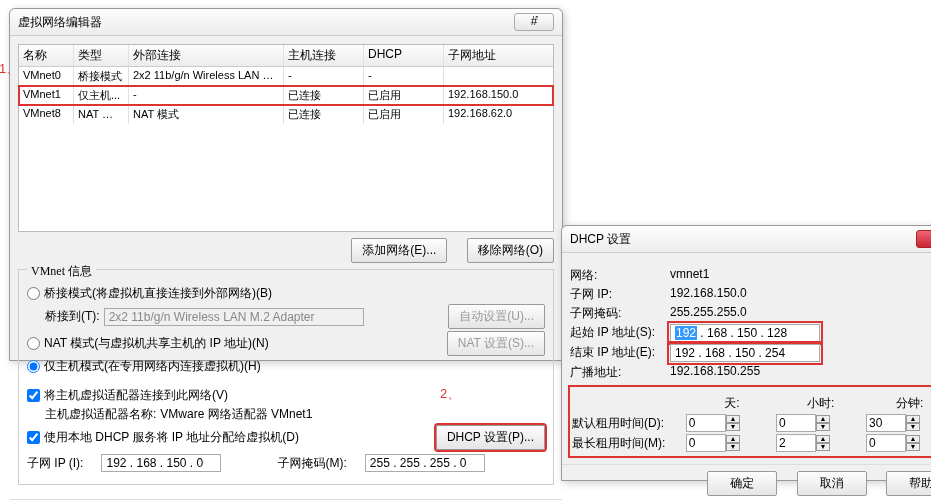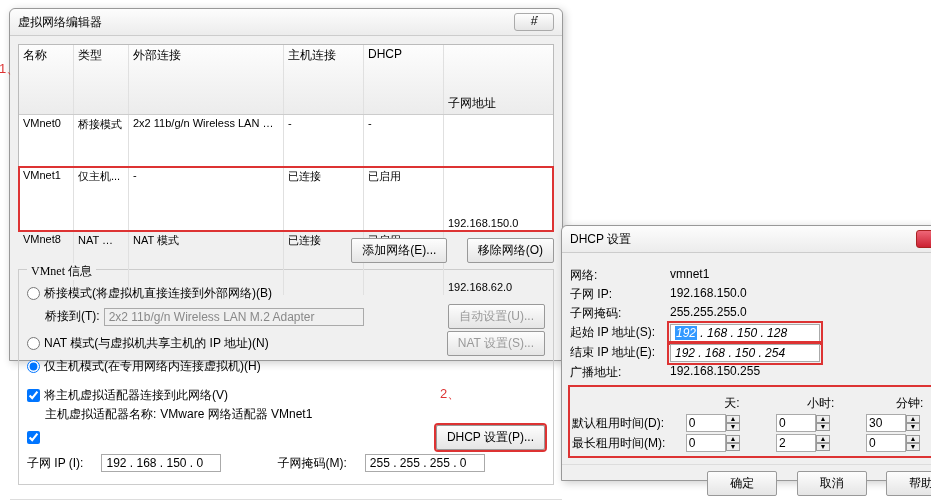--- a/index.html
+++ b/index.html
@@ -14,42 +14,42 @@
 .body { padding: 8px; }
 .table-wrap { border: 1px solid #bbb; background: #fff; height: 188px; margin-bottom: 6px; }
 .table-header { display: flex; background: linear-gradient(#fdfdfd,#ececec); border-bottom: 1px solid #ccc; font-size: 12px; }
 .table-header div, .trow div { padding: 2px 4px; border-right: 1px solid #e0e0e0; overflow: hidden; white-space: nowrap; text-overflow: ellipsis; }
 .table-header div:last-child, .trow div:last-child { border-right: none; }
 .col-name { width: 55px; }
 .col-type { width: 55px; }
 .col-ext { width: 155px; }
 .col-host { width: 80px; }
 .col-dhcp { width: 80px; }
-.col-sub { width: 100px; margin-top: 48px; }
+.col-sub { width: 100px; }
 .trow { display: flex; font-size: 11px; border-bottom: 0px; }
 .trow.highlight { outline: 2px solid #d33; outline-offset: -1px; }
 .btn-row { text-align: right; margin-bottom: 6px; }
 .btn { display: inline-block; padding: 3px 10px; border: 1px solid #999; background: linear-gradient(#fdfdfd,#e5e5e5); font-size: 12px; cursor: pointer; margin-left: 16px; min-width: 70px; text-align: center; border-radius: 2px; }
 .btn.disabled { color: #999; }
 .btn.hl { outline: 2px solid #d33; }
 .fieldset { border: 1px solid #ccc; padding: 6px 8px 8px 8px; margin-bottom: 6px; }
 .fieldset-title { position: relative; top: -13px; background: #f0f0f0; padding: 0 4px; display: inline-block; font-family: Liberation Serif, serif; }
 .radio-row, .check-row { display: flex; align-items: center; margin: 2px 0; gap: 4px; }
 .inline-input { border: 1px solid #aaa; padding: 1px 4px; font-size: 12px; background: #fff; }
 .inline-input.disabled { background: #f0f0f0; color: #888; }
 .bottom-row { display: flex; align-items: center; gap: 18px; margin: 4px 0; }
 .dlg-btns { text-align: right; padding: 6px 8px; border-top: 1px solid #ddd; }
 .red-annot { position: absolute; color: #d33; font-size: 13px; }
 .ann1 { left: -1px; top: 60px; }
 .ann2 { left: 440px; top: 385px; }
 .dhcp-info { padding: 4px 0; }
 .dhcp-info-row { display: flex; margin: 2px 0; }
 .dhcp-info-row .lbl { width: 100px; }
 .ip-box { border: 1px solid #aaa; padding: 1px 4px; background: #fff; display: inline-block; min-width: 150px; }
-.ip-box.hl { outline: 2px solid #d33; outline-offset: 1px; font-style: italic; }
+.ip-box.hl { outline: 2px solid #d33; outline-offset: 1px; }
 .ip-sel { background: #39f; color: #fff; padding: 0 1px; }
 .lease-header { display: flex; margin-top: 6px; }
 .lease-header div { flex: 1; text-align: center; }
 .lease-header .lbl-col { flex: 1.3; }
 .lease-row { display: flex; align-items: center; margin: 2px 0; }
 .lease-row .lbl { flex: 1.3; }
 .spin { flex: 1; display: flex; align-items: center; margin: 0 2px; }
 .spin input { width: 40px; border: 1px solid #aaa; padding: 1px 2px; font-size: 12px; }
 .spin .spin-btns { display: flex; flex-direction: column; }
 .spin .spin-btns span { width: 14px; height: 8px; border: 1px solid #999; background: #eee; font-size: 7px; line-height: 6px; text-align: center; cursor: pointer; }
@@ -130,20 +130,21 @@
         <div class="check-row">
           <input type="checkbox" checked="" style="">
           <span>将主机虚拟适配器连接到此网络(V)</span>
         </div>
         <div class="check-row" style="margin-left:18px">
           <span>主机虚拟适配器名称:</span>
           <span>VMware 网络适配器 VMnet1</span>
         </div>
         <div class="check-row">
           <input type="checkbox" checked="" style="">
+          <span>使用本地 DHCP 服务将 IP 地址分配给虚拟机(D)</span>
           <span style="flex:1"></span>
           <span class="btn hl">DHCP 设置(P)...</span>
         </div>
         <div class="bottom-row">
           <span>子网 IP (I):</span>
           <span class="inline-input" style="width:120px">192 . 168 . 150 .  0</span>
           <span style="width:20px"></span>
           <span>子网掩码(M):</span>
           <span class="inline-input" style="width:120px">255 . 255 . 255 .  0</span>
         </div>

